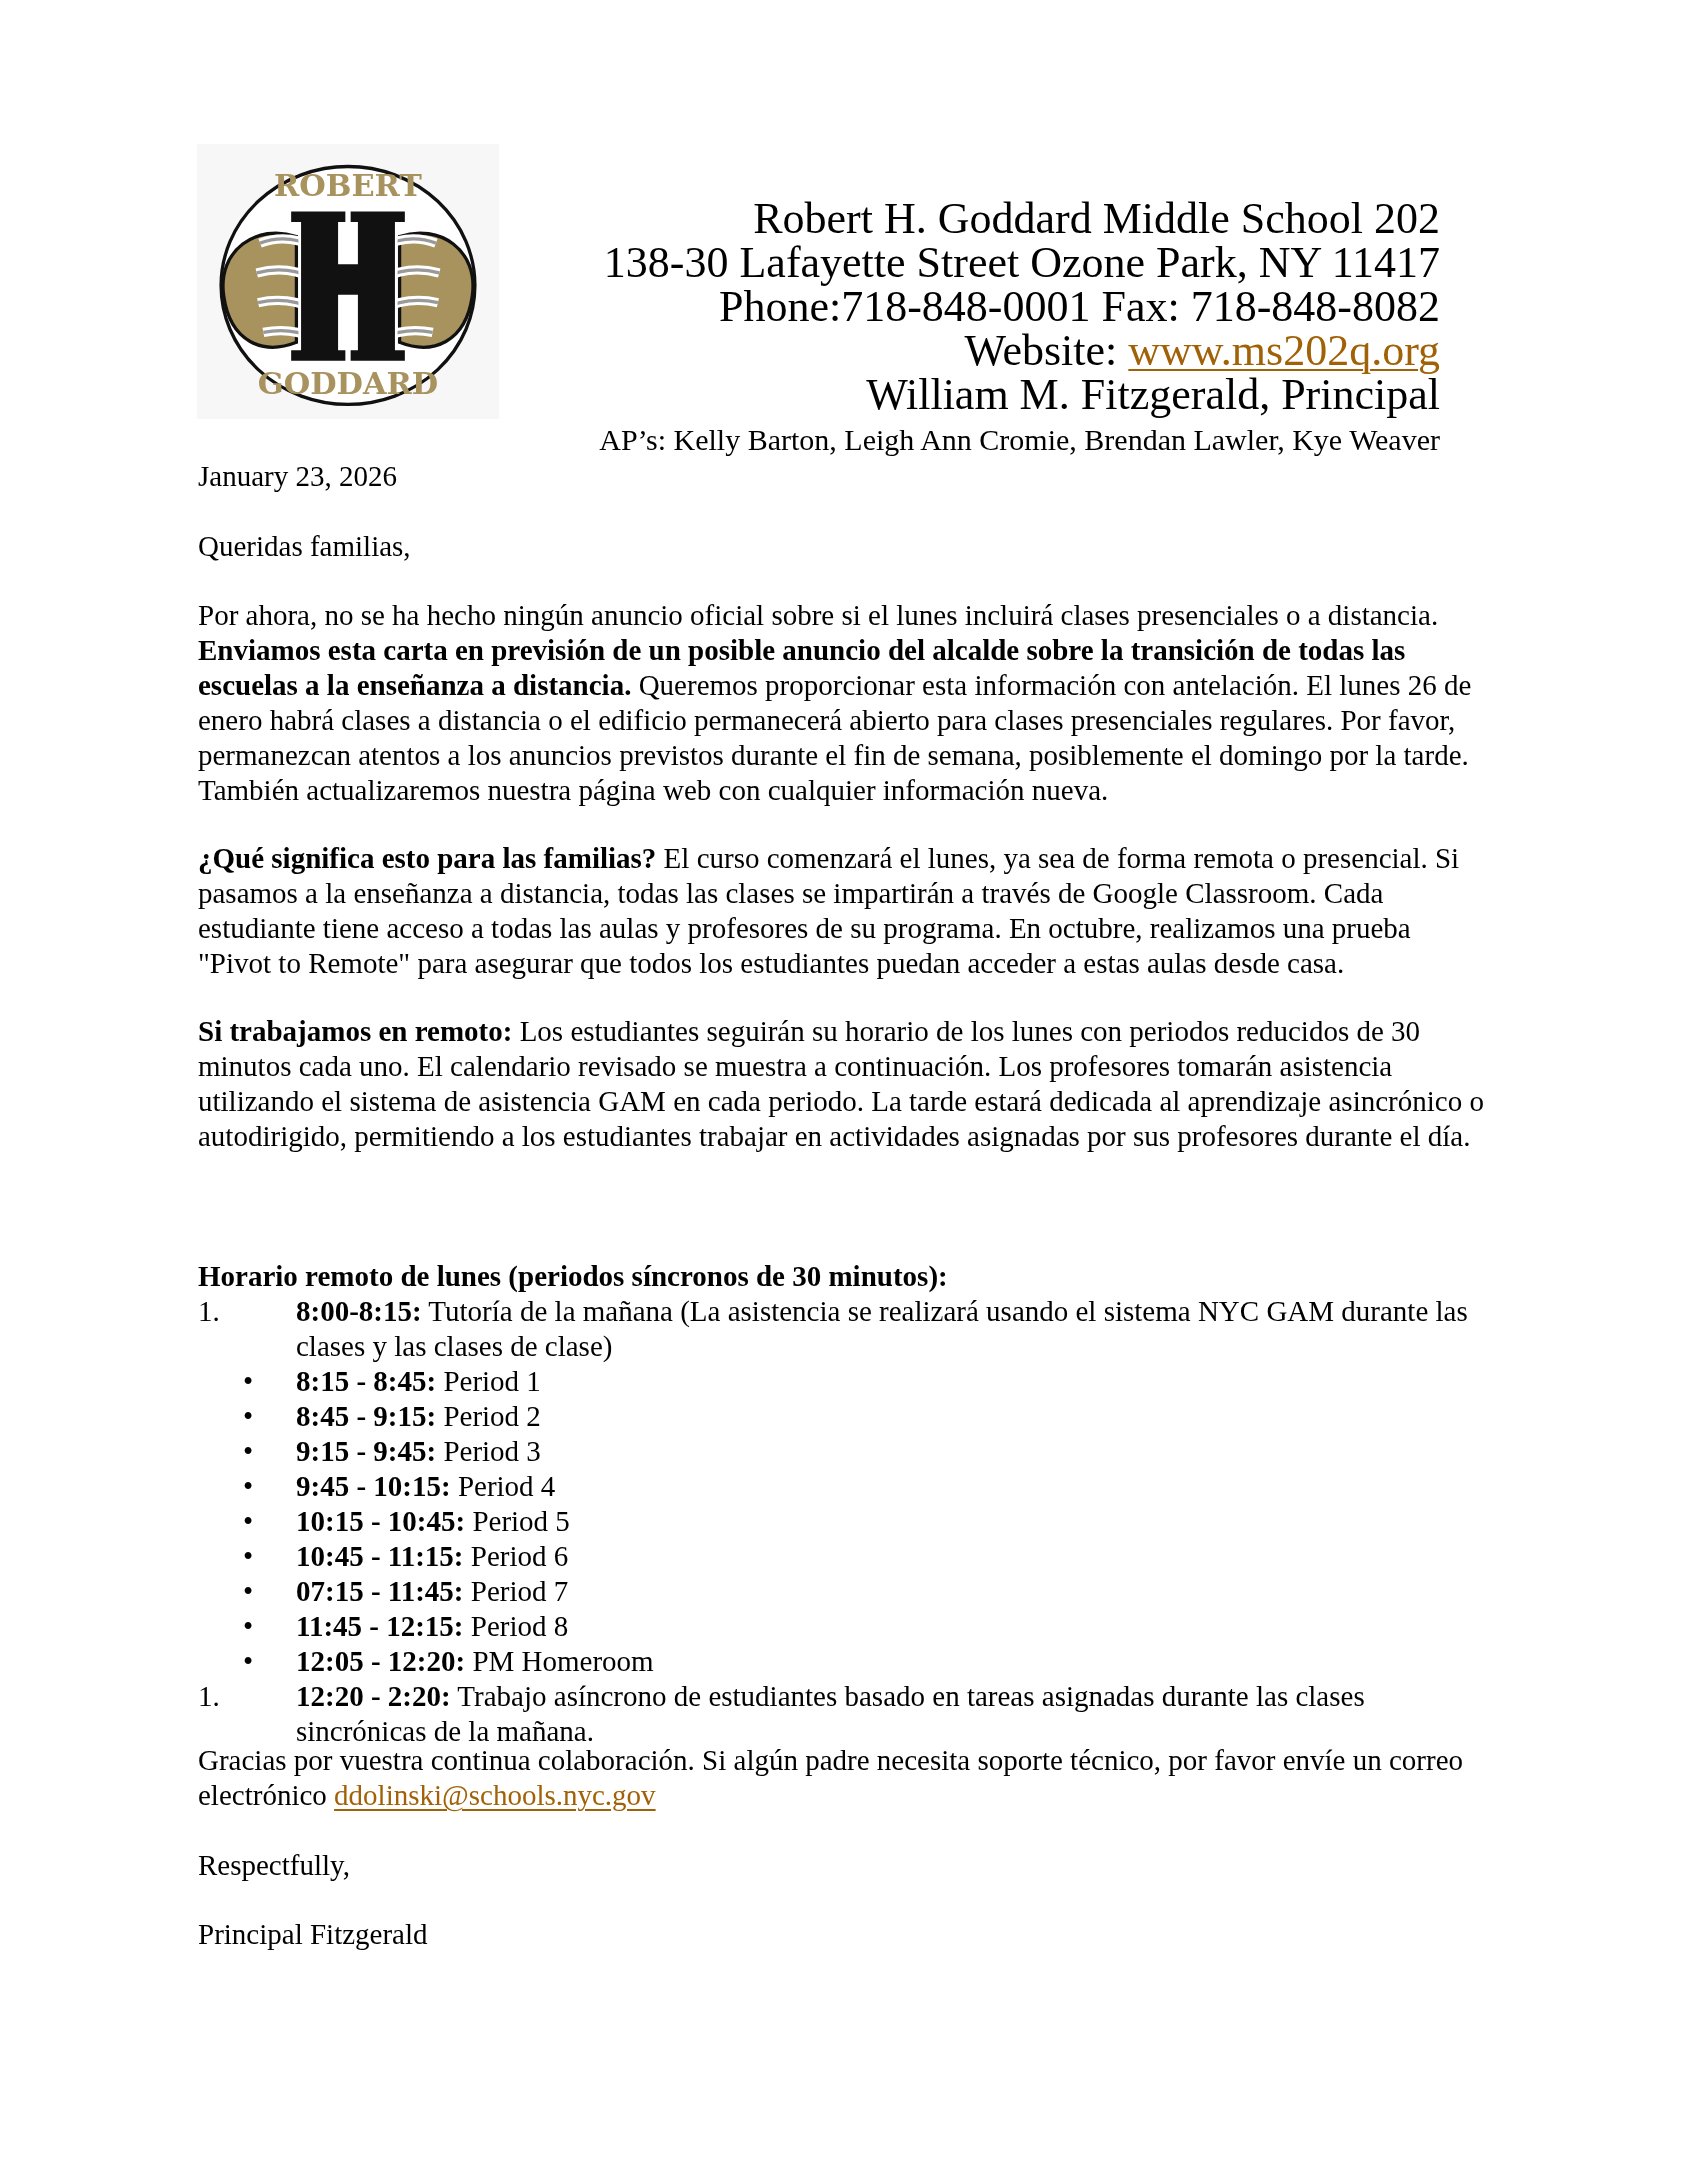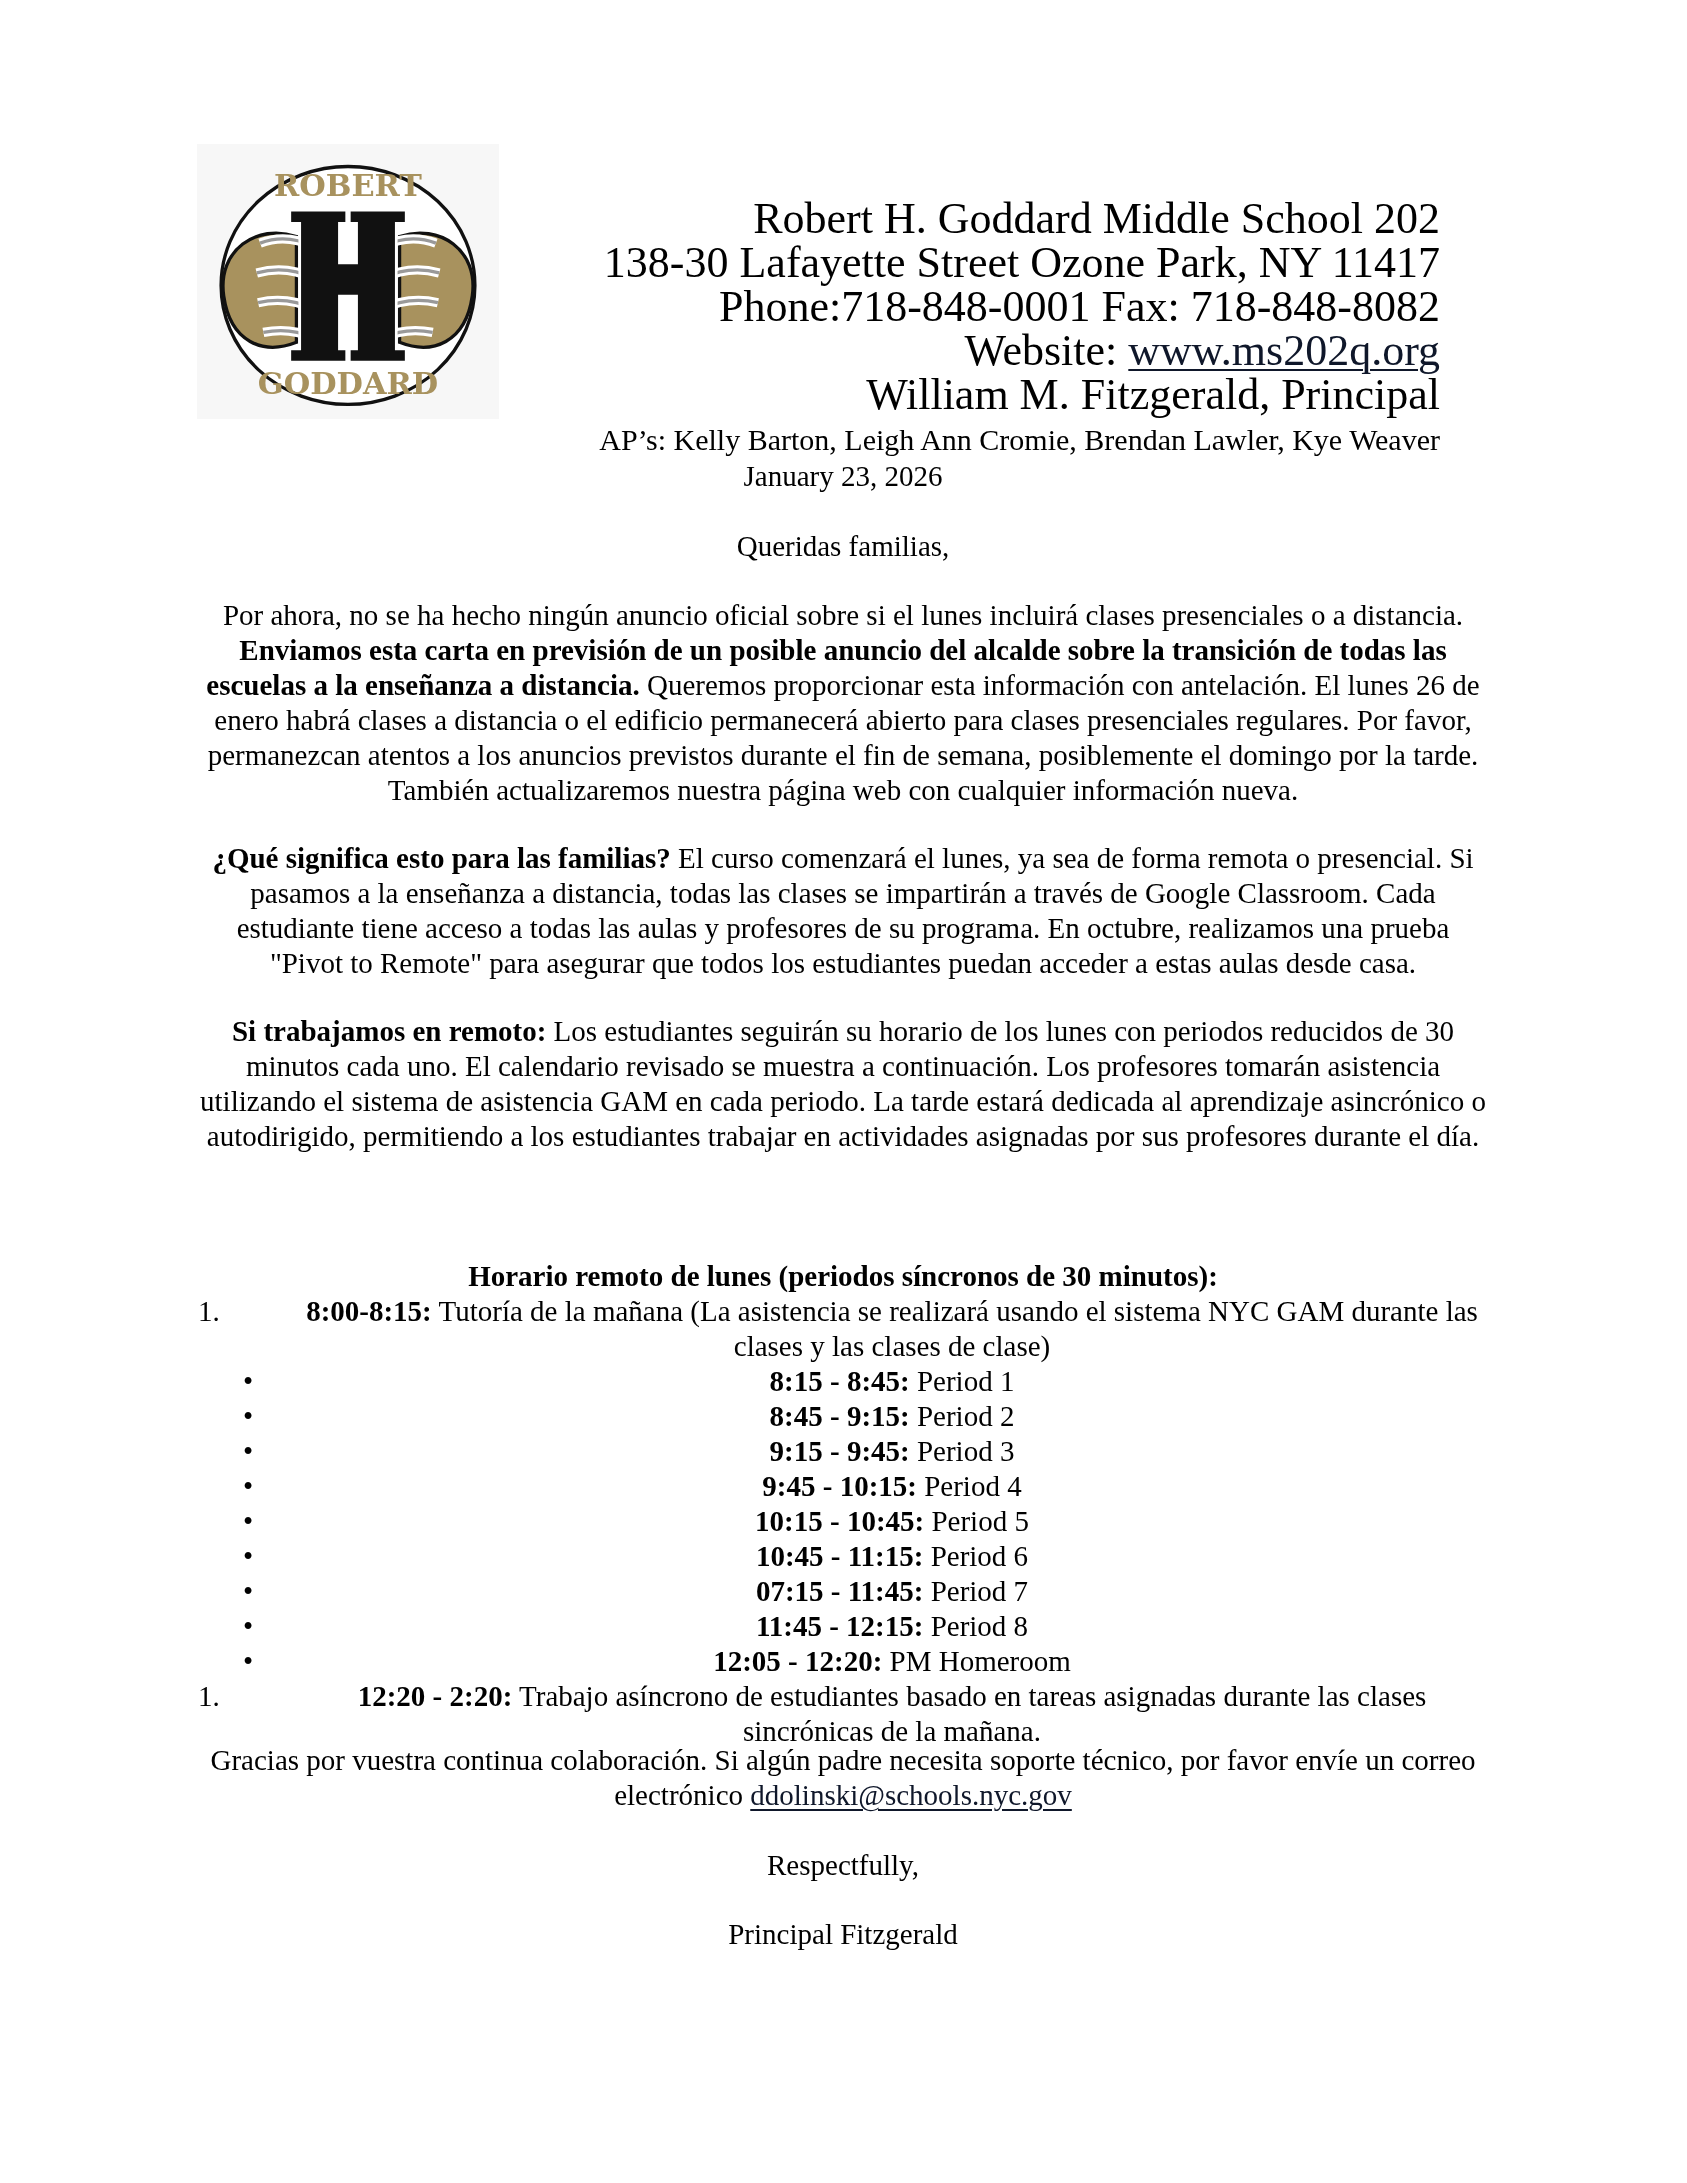--- a/index.html
+++ b/index.html
@@ -8,24 +8,24 @@
   .page { position: absolute; left: 0; top: 0; width: 1644px; height: 2183px; }
 
   
   .logo-box { position: absolute; left: 197px; top: 144px; width: 302px; height: 275px; background: #f7f7f7; }
   .logo-box svg { width: 100%; height: 100%; display: block; }
 
   
   .letterhead { position: absolute; right: 204px; top: 197px; text-align: right; }
   .lh-line { font-size: 44px; line-height: 44px; white-space: nowrap; }
   .lh-aps { position: absolute; right: 204px; top: 421px; font-size: 30px; line-height: 37px; white-space: nowrap; }
-  a.link { color: #0f172a; text-decoration: underline; text-decoration-thickness: 2px; text-underline-offset: 4px; }
+  a.link { color: #a16207; text-decoration: underline; text-decoration-thickness: 2px; text-underline-offset: 4px; }
 
   
-  .body-text { position: absolute; left: 198px; width: 1290px; font-size: 29px; line-height: 35px; text-align: center; }
+  .body-text { position: absolute; left: 198px; width: 1290px; font-size: 29px; line-height: 35px; }
   .date { top: 459px; }
   .greeting { top: 529px; }
   .p1 { top: 598px; }
   .p2 { top: 841px; }
   .p3 { top: 1014px; }
   .sched { top: 1223px; margin-top: 36px; }
   .closing { top: 1743px; }
   .respect { top: 1848px; }
   .signature { top: 1917px; }
   p { margin: 0; }

